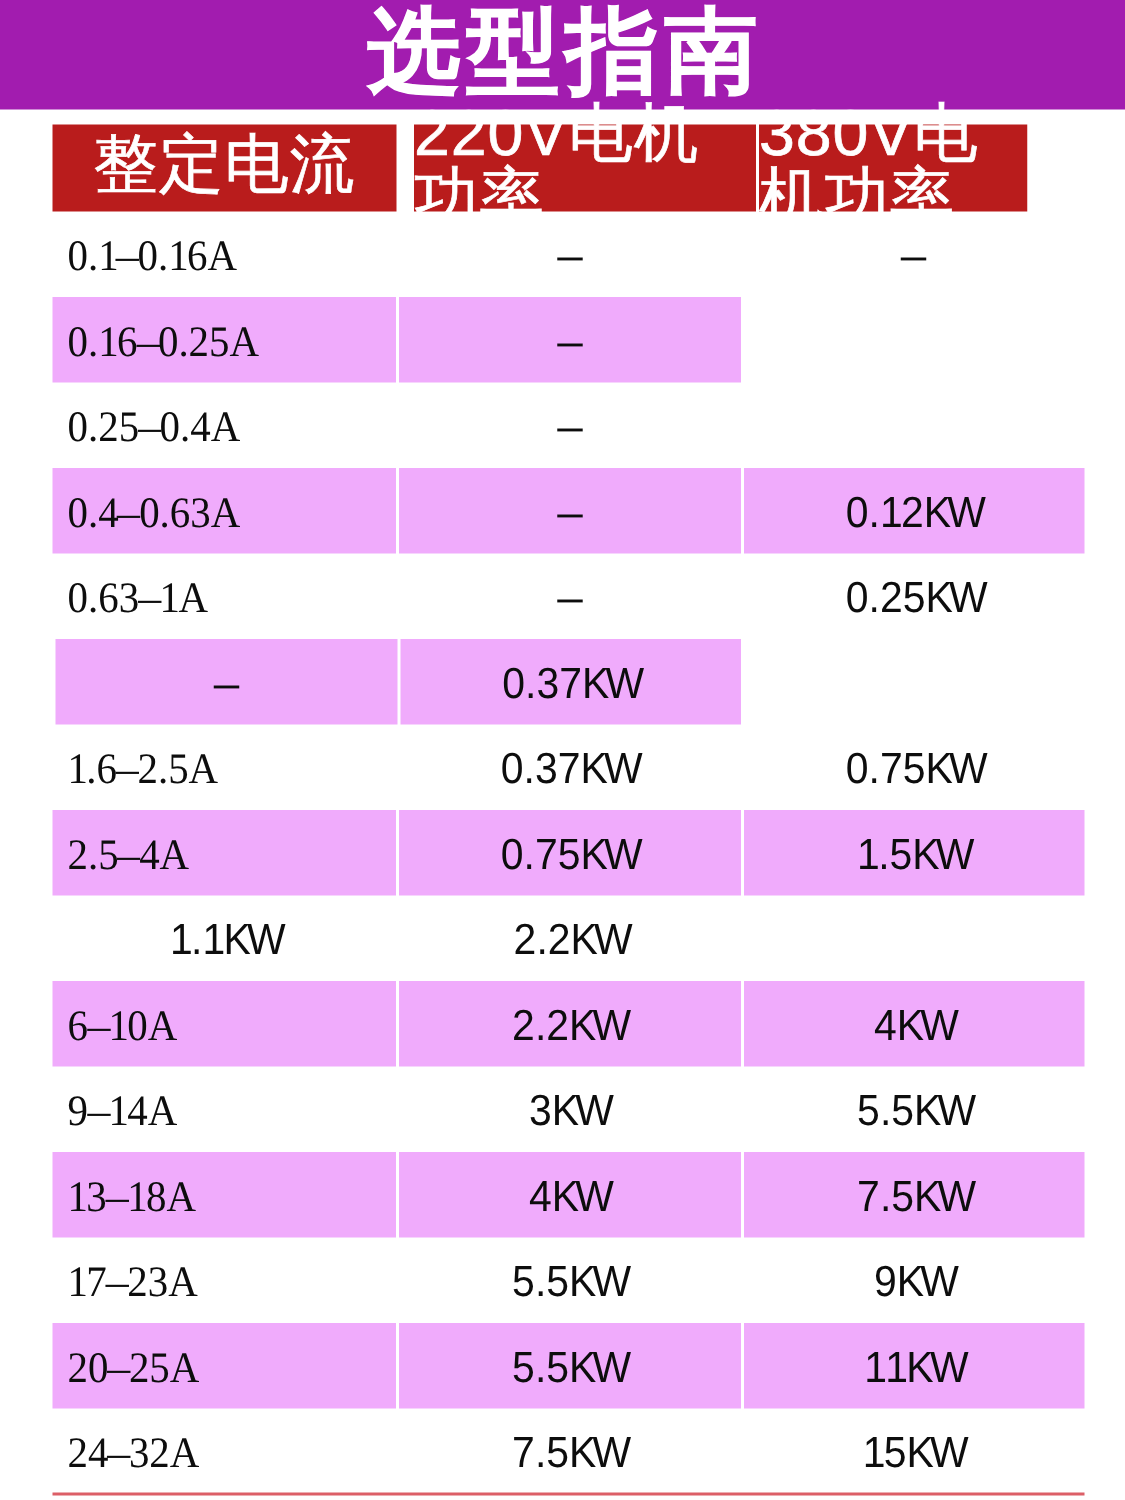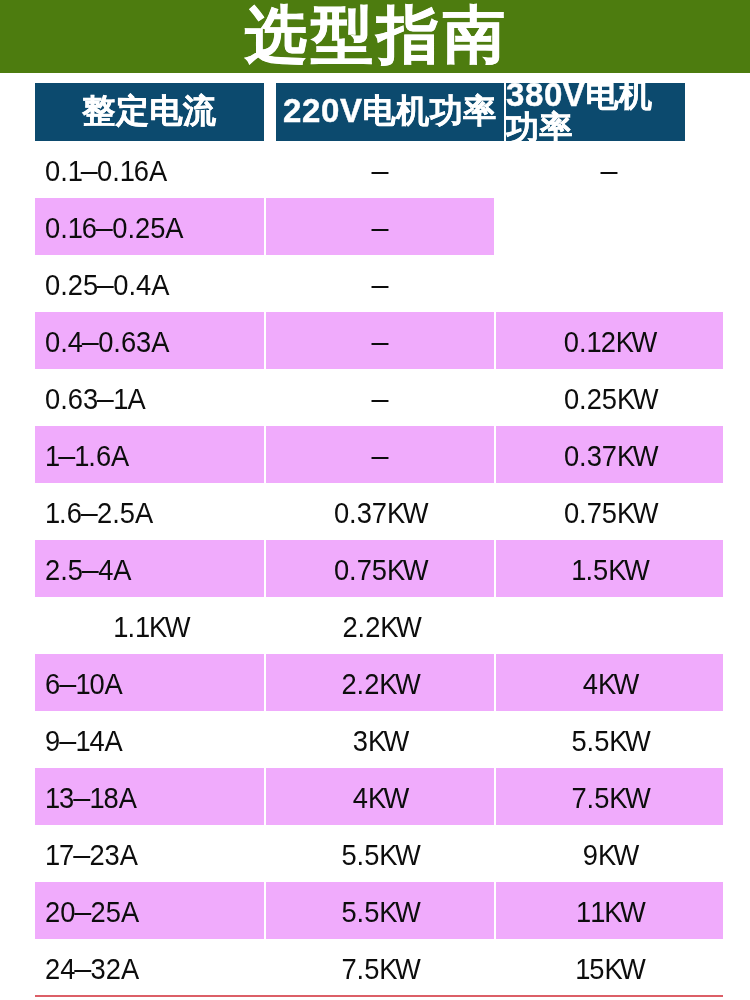--- a/index.html
+++ b/index.html
@@ -1,38 +1,38 @@
 <!DOCTYPE html>
 <html><head>
 <meta charset="utf-8">
 <style>
   html,body{margin:0;padding:0;}
   body{width:750px;height:1000px;background:#ffffff;font-family:"Liberation Sans",sans-serif;}
   .page{position:relative;width:750px;height:1000px;overflow:hidden;background:#ffffff;will-change:transform;}
 
-  .banner{position:absolute;left:0;top:0;width:750px;height:73px;background:#4d7c0f;}
+  .banner{position:absolute;left:0;top:0;width:750px;height:73px;background:#a21caf;}
   .banner-title{position:absolute;left:0;top:-2px;width:750px;height:73px;
       display:flex;align-items:center;justify-content:center;
       color:#ffffff;font-size:62px;font-weight:700;letter-spacing:4px;text-indent:4px;line-height:1;
       will-change:transform;-webkit-text-stroke:0.7px #ffffff;}
 
   .table{position:absolute;left:35px;top:83px;width:688px;}
 
   .thead{display:flex;height:58px;}
-  .th{background:#0c4a6e;color:#ffffff;font-size:33px;font-weight:700;letter-spacing:.6px;
+  .th{background:#b91c1c;color:#ffffff;font-size:43px;font-weight:400;letter-spacing:.6px;
       display:flex;align-items:center;justify-content:center;line-height:1;
       padding-bottom:3px;box-sizing:border-box;will-change:transform;-webkit-text-stroke:0.45px #ffffff;}
   .th.c1{width:229px;}
   .th.c2{width:228px;margin-left:12px;}
   .th.c3{width:179px;margin-left:2px;}
 
   .row{display:flex;height:57px;}
   .row.alt .cell{background:#f0abfc;}
   .cell{display:flex;align-items:center;box-sizing:border-box;padding-top:3px;}
-  .cell.c1{width:229px;justify-content:flex-start;padding-left:10px;}
+  .cell.c1{width:229px;justify-content:flex-start;padding-left:10px;font-family:Liberation Serif, serif;}
   .cell.c2{width:228px;margin-left:2px;justify-content:center;}
   .cell.c3{width:227px;margin-left:2px;justify-content:center;}
   .cell span.txt{display:inline-block;transform:scaleX(0.941);font-size:29px;color:#0d0d0d;
       font-weight:400;line-height:1;white-space:nowrap;}
   .cell.c1 span.txt{transform-origin:left center;}
   .cell.c2 span.txt,.cell.c3 span.txt{transform-origin:center center;}
   .cell span.txt i{font-style:normal;display:inline-block;}
   .cell span.txt i.one{margin-right:-1.2px;}
   .cell span.txt i.kw{margin-right:-2.7px;}
   .cell span.txt i.dash{transform:scaleX(1.12);}
@@ -98,23 +98,20 @@
             <span class="txt">0.63<i class="dash">–</i><i class="one">1</i>A</span>
           </div>
       <div class="cell c2">
             <span class="txt"><i class="dash">–</i></span>
           </div>
       <div class="cell c3">
             <span class="txt">0.25<i class="kw">K</i><i class="kw">W</i></span>
           </div>
     </div>
     <div class="row alt">
-      <div class="cell c1">
-            <span class="txt"><i class="one">1</i><i class="dash">–</i><i class="one">1</i>.6A</span>
-          </div>
       <div class="cell c2">
             <span class="txt"><i class="dash">–</i></span>
           </div>
       <div class="cell c3">
             <span class="txt">0.37<i class="kw">K</i><i class="kw">W</i></span>
           </div>
     </div>
     <div class="row">
       <div class="cell c1">
             <span class="txt"><i class="one">1</i>.6<i class="dash">–</i>2.5A</span>

